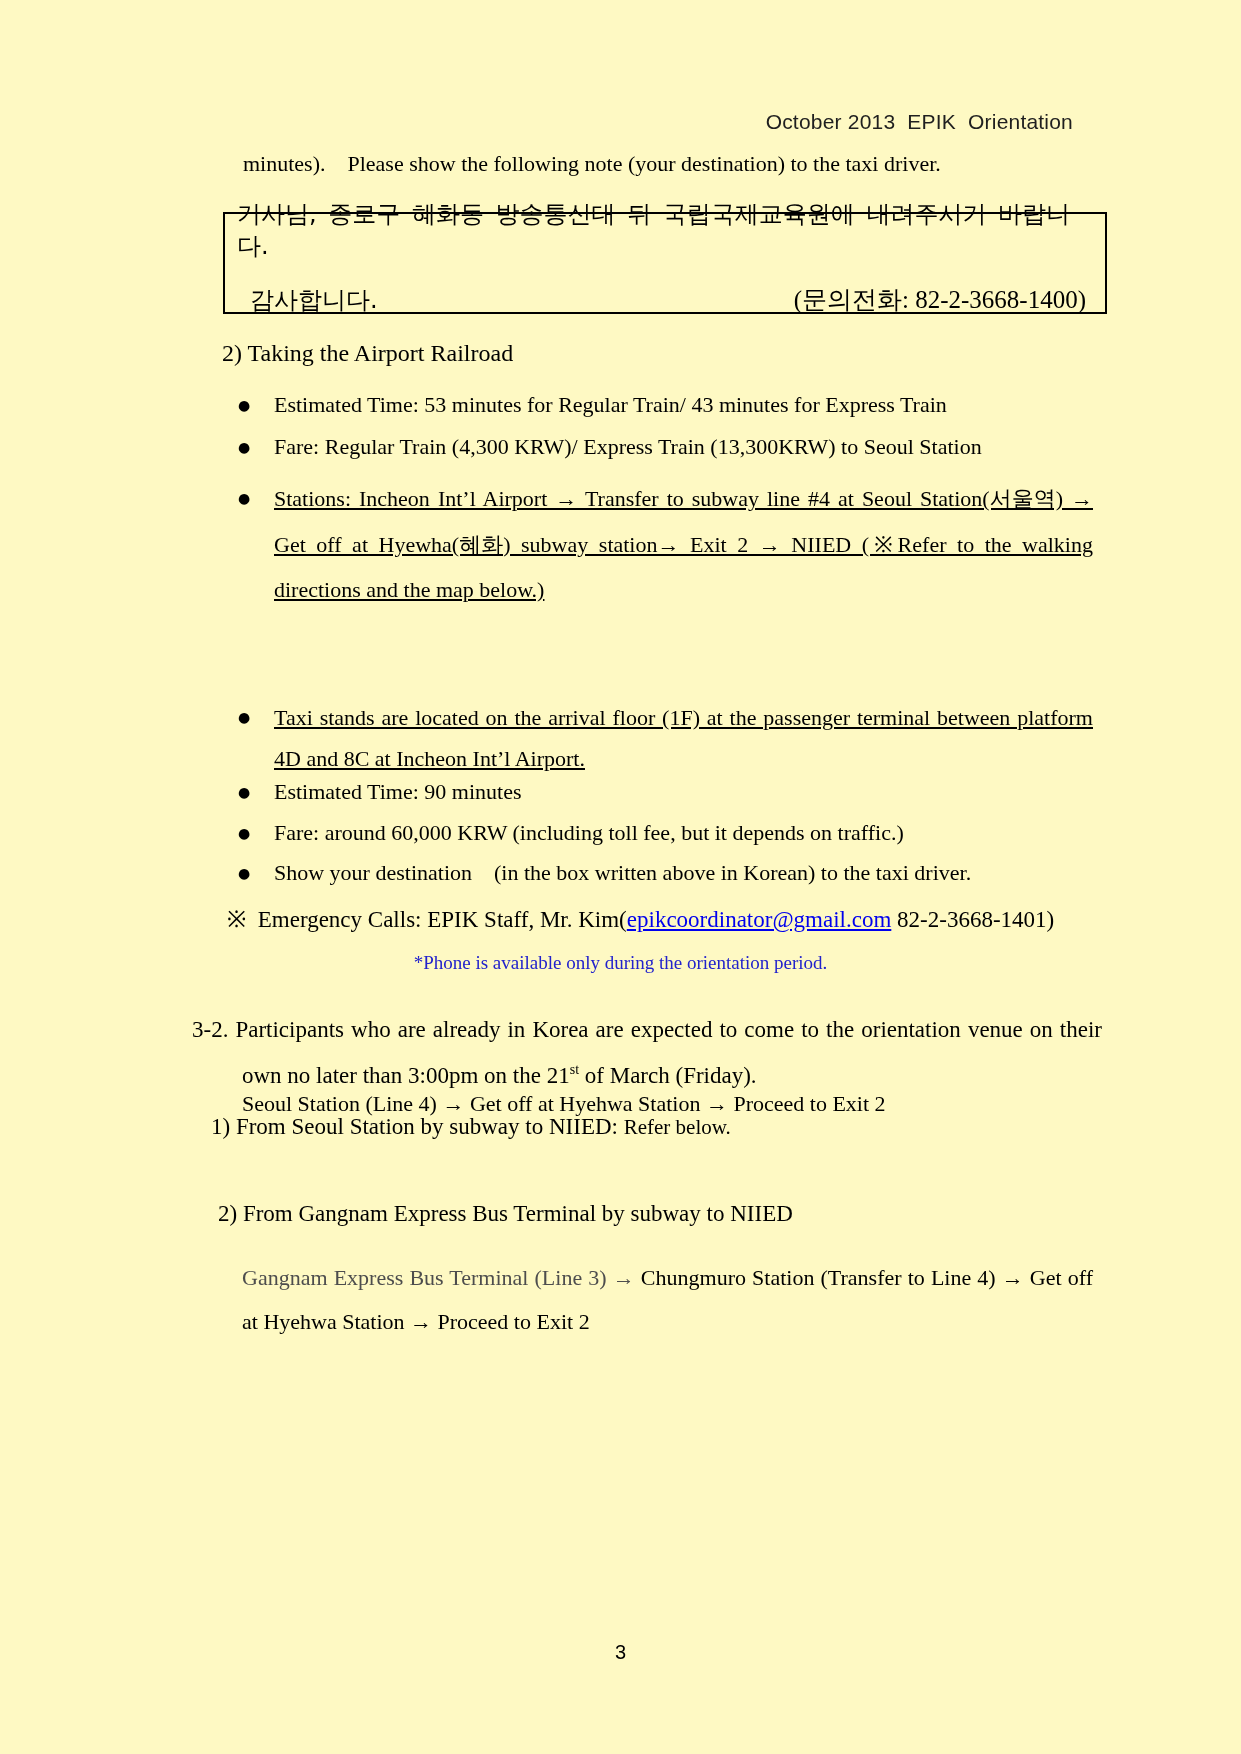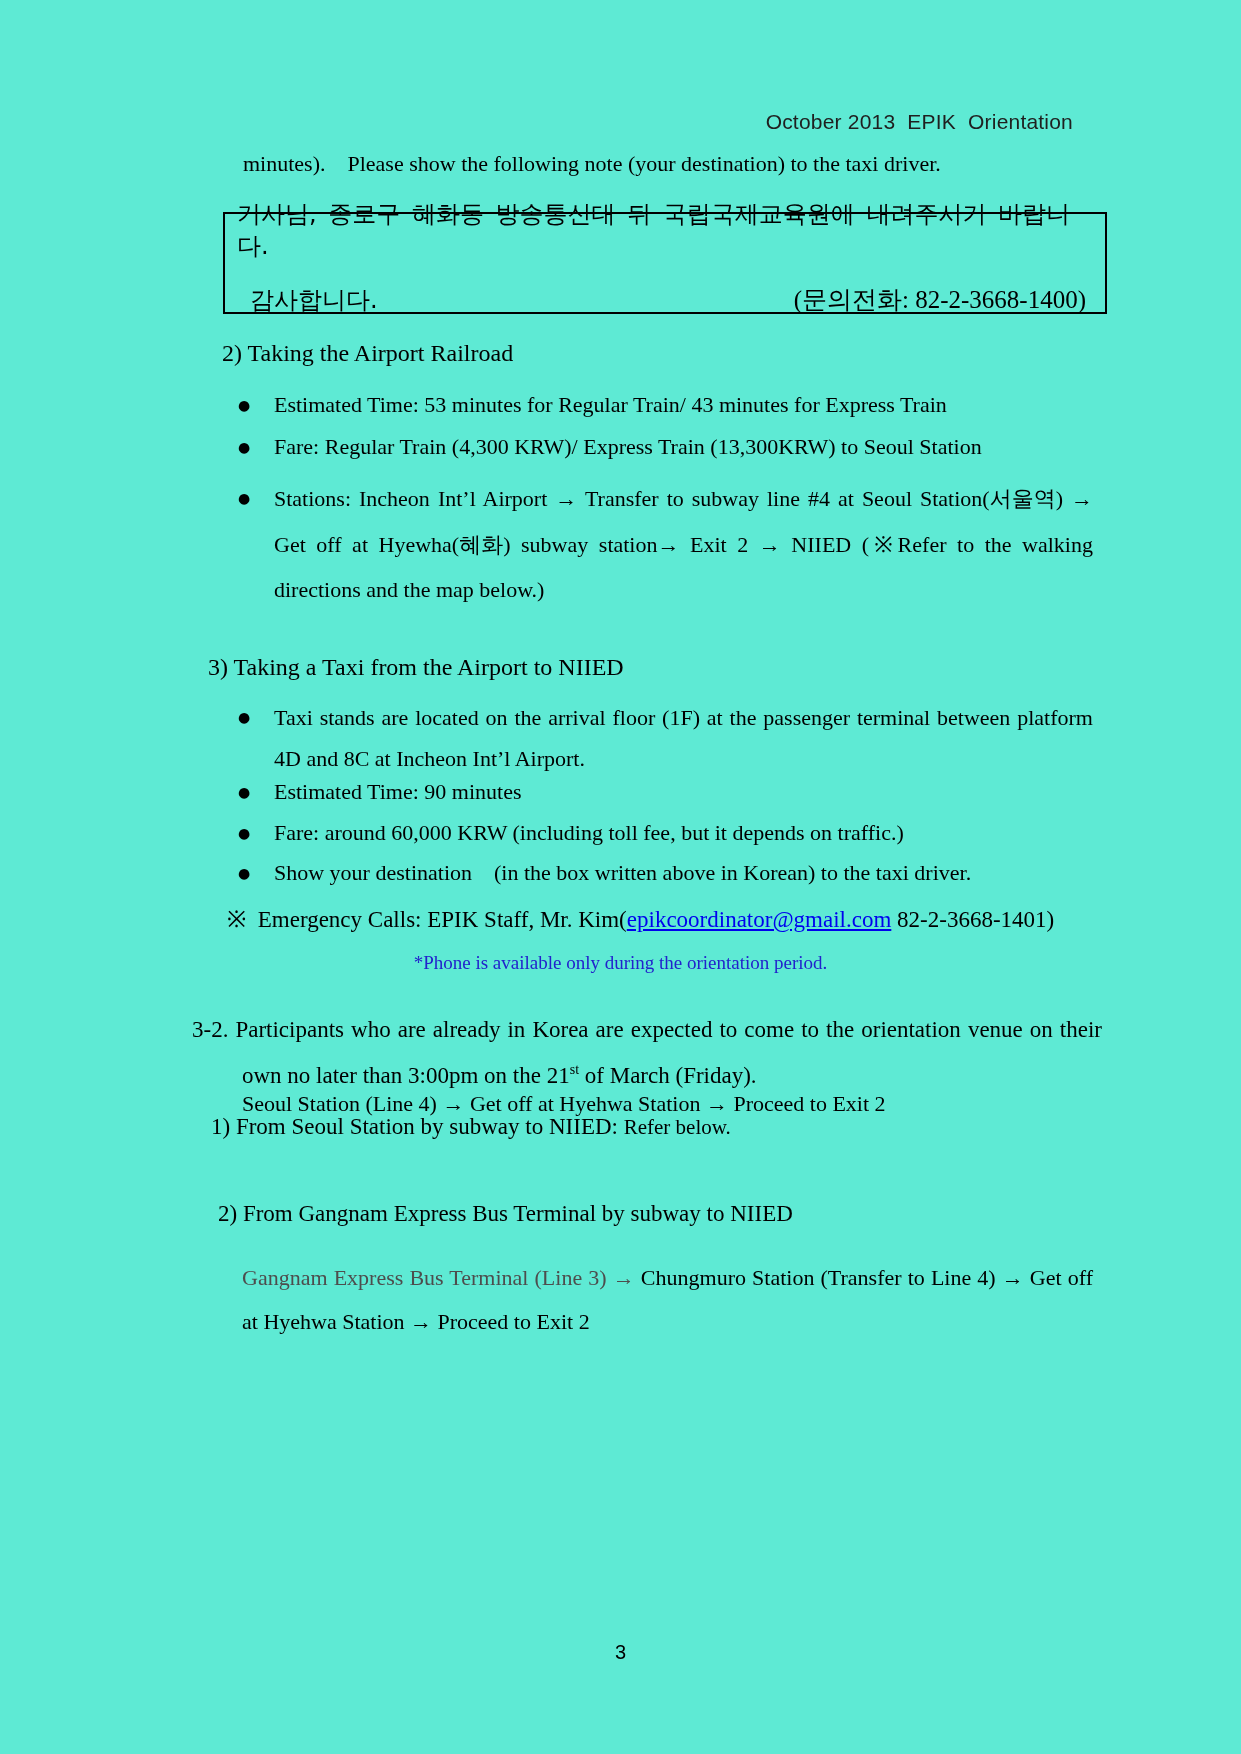--- a/index.html
+++ b/index.html
@@ -1,20 +1,20 @@
 <!DOCTYPE html>
 <html><head>
 <meta charset="utf-8">
 <style>
   html, body { margin: 0; padding: 0; background: #ffffff; }
   .page {
     position: relative;
     width: 1241px;
     height: 1754px;
-    background: #5eead4;
+    background: #fef9c3;
     color: #000000;
     font-family: "Liberation Serif", "DejaVu Serif", serif;
     overflow: hidden;
     box-sizing: border-box;
   }
   .abs { position: absolute; margin: 0; }
   .pre { white-space: pre-wrap; }
 
   .doc-header {
     top: 110px; right: 168px;
@@ -39,21 +39,21 @@
 
   .sec-heading { font-size: 24px; }
   .sub-heading { font-size: 23px; }
 
   .bullet-row { display: flex; left: 238px; width: 855px; }
   .bullet-glyph {
     flex: 0 0 36px; font-size: 14px; line-height: 26px;
     font-family: "DejaVu Sans", sans-serif;
   }
   .bullet-text { margin: 0; font-size: 22px; line-height: 26px; flex: 1; }
-  .just { text-align: justify; }
+  .just { text-align: justify; text-decoration: underline; }
   .lh45 .bullet-glyph, .lh45 .bullet-text { line-height: 45.5px; }
   .lh41 .bullet-glyph, .lh41 .bullet-text { line-height: 41px; }
 
   .emergency-line { left: 227px; top: 902px; font-size: 23px; }
   .email-link { color: #0000ee; text-decoration: underline; }
 
   .phone-note {
     left: 0; top: 952px; width: 1241px; text-align: center;
     font-size: 19px; color: #2222cc;
   }
@@ -105,21 +105,20 @@
   <div class="abs bullet-row" style="top:434px">
     <span class="bullet-glyph">●</span>
     <p class="bullet-text pre">Fare: Regular Train (4,300 KRW)/ Express Train (13,300KRW) to Seoul Station</p>
   </div>
 
   <div class="abs bullet-row lh45" style="top:476px">
     <span class="bullet-glyph">●</span>
     <p class="bullet-text just">Stations: Incheon Int’l Airport → Transfer to subway line #4 at Seoul Station(서울역) → Get off at Hyewha(혜화) subway station→ Exit 2 → NIIED (※Refer to the walking directions and the map below.)</p>
   </div>
 
-  <h2 class="abs sec-heading" style="left:208px; top:654px; font-weight:normal;">3) Taking a Taxi from the Airport to NIIED</h2>
 
   <div class="abs bullet-row lh41" style="top:697px">
     <span class="bullet-glyph">●</span>
     <p class="bullet-text just">Taxi stands are located on the arrival floor (1F) at the passenger terminal between platform 4D and 8C at Incheon Int’l Airport.</p>
   </div>
 
   <div class="abs bullet-row" style="top:779px">
     <span class="bullet-glyph">●</span>
     <p class="bullet-text pre">Estimated Time: 90 minutes</p>
   </div>

